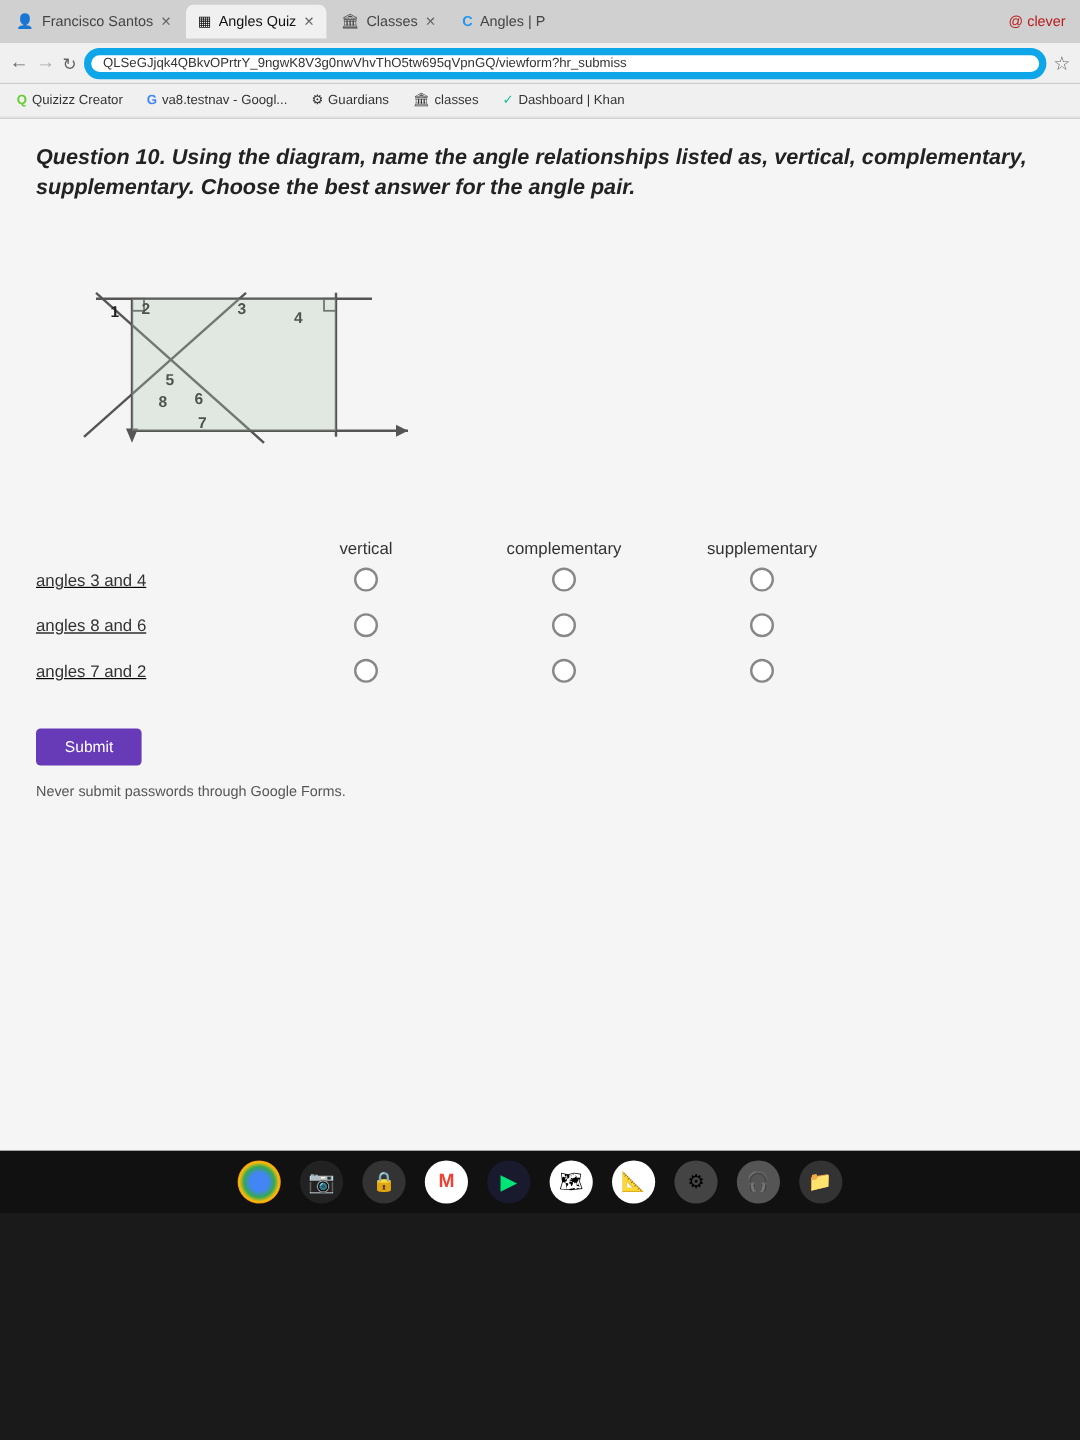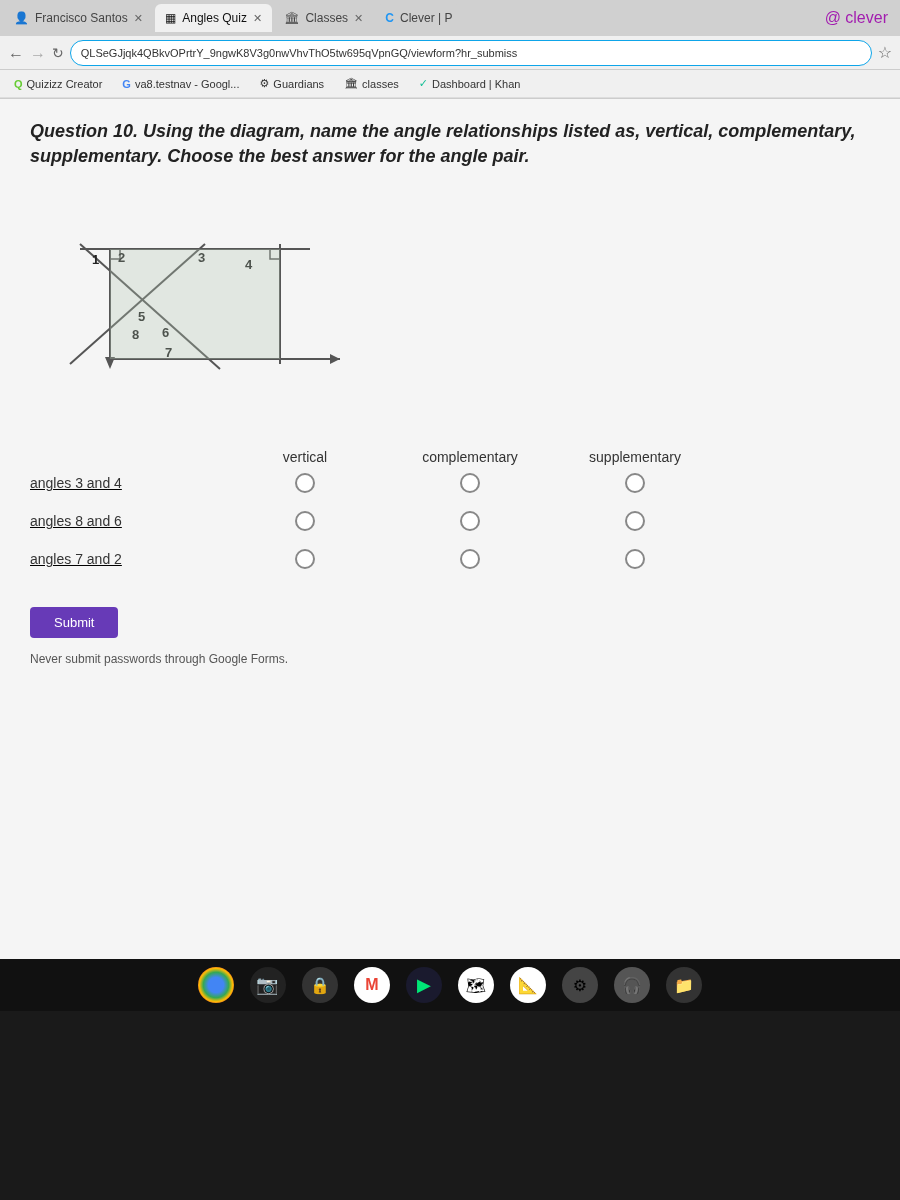--- a/index.html
+++ b/index.html
@@ -62,21 +62,21 @@
       background: #f0f0f0;
       height: 34px;
       padding: 4px 8px;
       gap: 6px;
       border-bottom: 1px solid #ccc;
     }
 
     .address-bar {
       flex: 1;
       background: white;
-      border: 1px solid #0ea5e9;
+      border: 6px solid #0ea5e9;
       border-radius: 14px;
       height: 26px;
       padding: 0 10px;
       font-size: 11px;
       color: #333;
       display: flex;
       align-items: center;
       overflow: hidden;
       white-space: nowrap;
       text-overflow: ellipsis;
@@ -239,23 +239,23 @@
       <span>Angles Quiz</span>
       <span class="tab-close">✕</span>
     </div>
     <div class="tab">
       <span class="tab-icon">🏛</span>
       <span>Classes</span>
       <span class="tab-close">✕</span>
     </div>
     <div class="tab">
       <span class="tab-icon" style="font-weight:bold;color:#2196f3;">C</span>
-      <span>Clever | P</span>
-    </div>
-    <div style="margin-left:auto;display:flex;align-items:center;font-size:16px;color:#a21caf;padding-right:8px;">
+      <span>Angles | P</span>
+    </div>
+    <div style="margin-left:auto;display:flex;align-items:center;font-size:12px;color:#b91c1c;padding-right:8px;">
       <span>@ clever</span>
     </div>
   </div>
 
   <div class="address-bar-row">
     <span style="font-size:16px;color:#666;cursor:pointer;">←</span>
     <span style="font-size:16px;color:#aaa;cursor:pointer;">→</span>
     <span style="font-size:14px;color:#666;cursor:pointer;">↻</span>
     <div class="address-bar">
       <span>QLSeGJjqk4QBkvOPrtrY_9ngwK8V3g0nwVhvThO5tw695qVpnGQ/viewform?hr_submiss</span>

